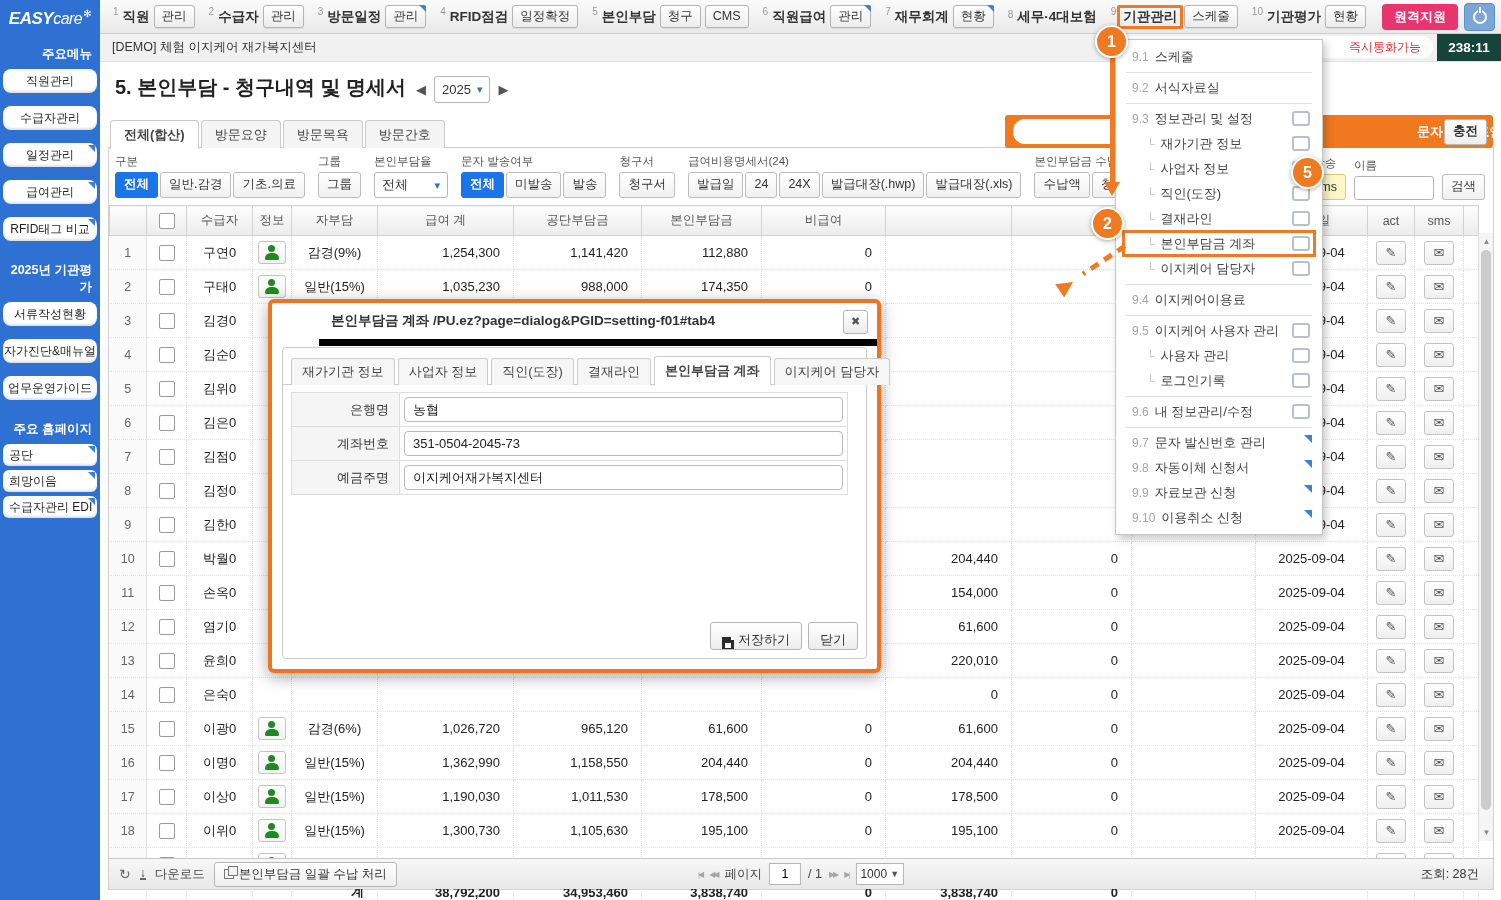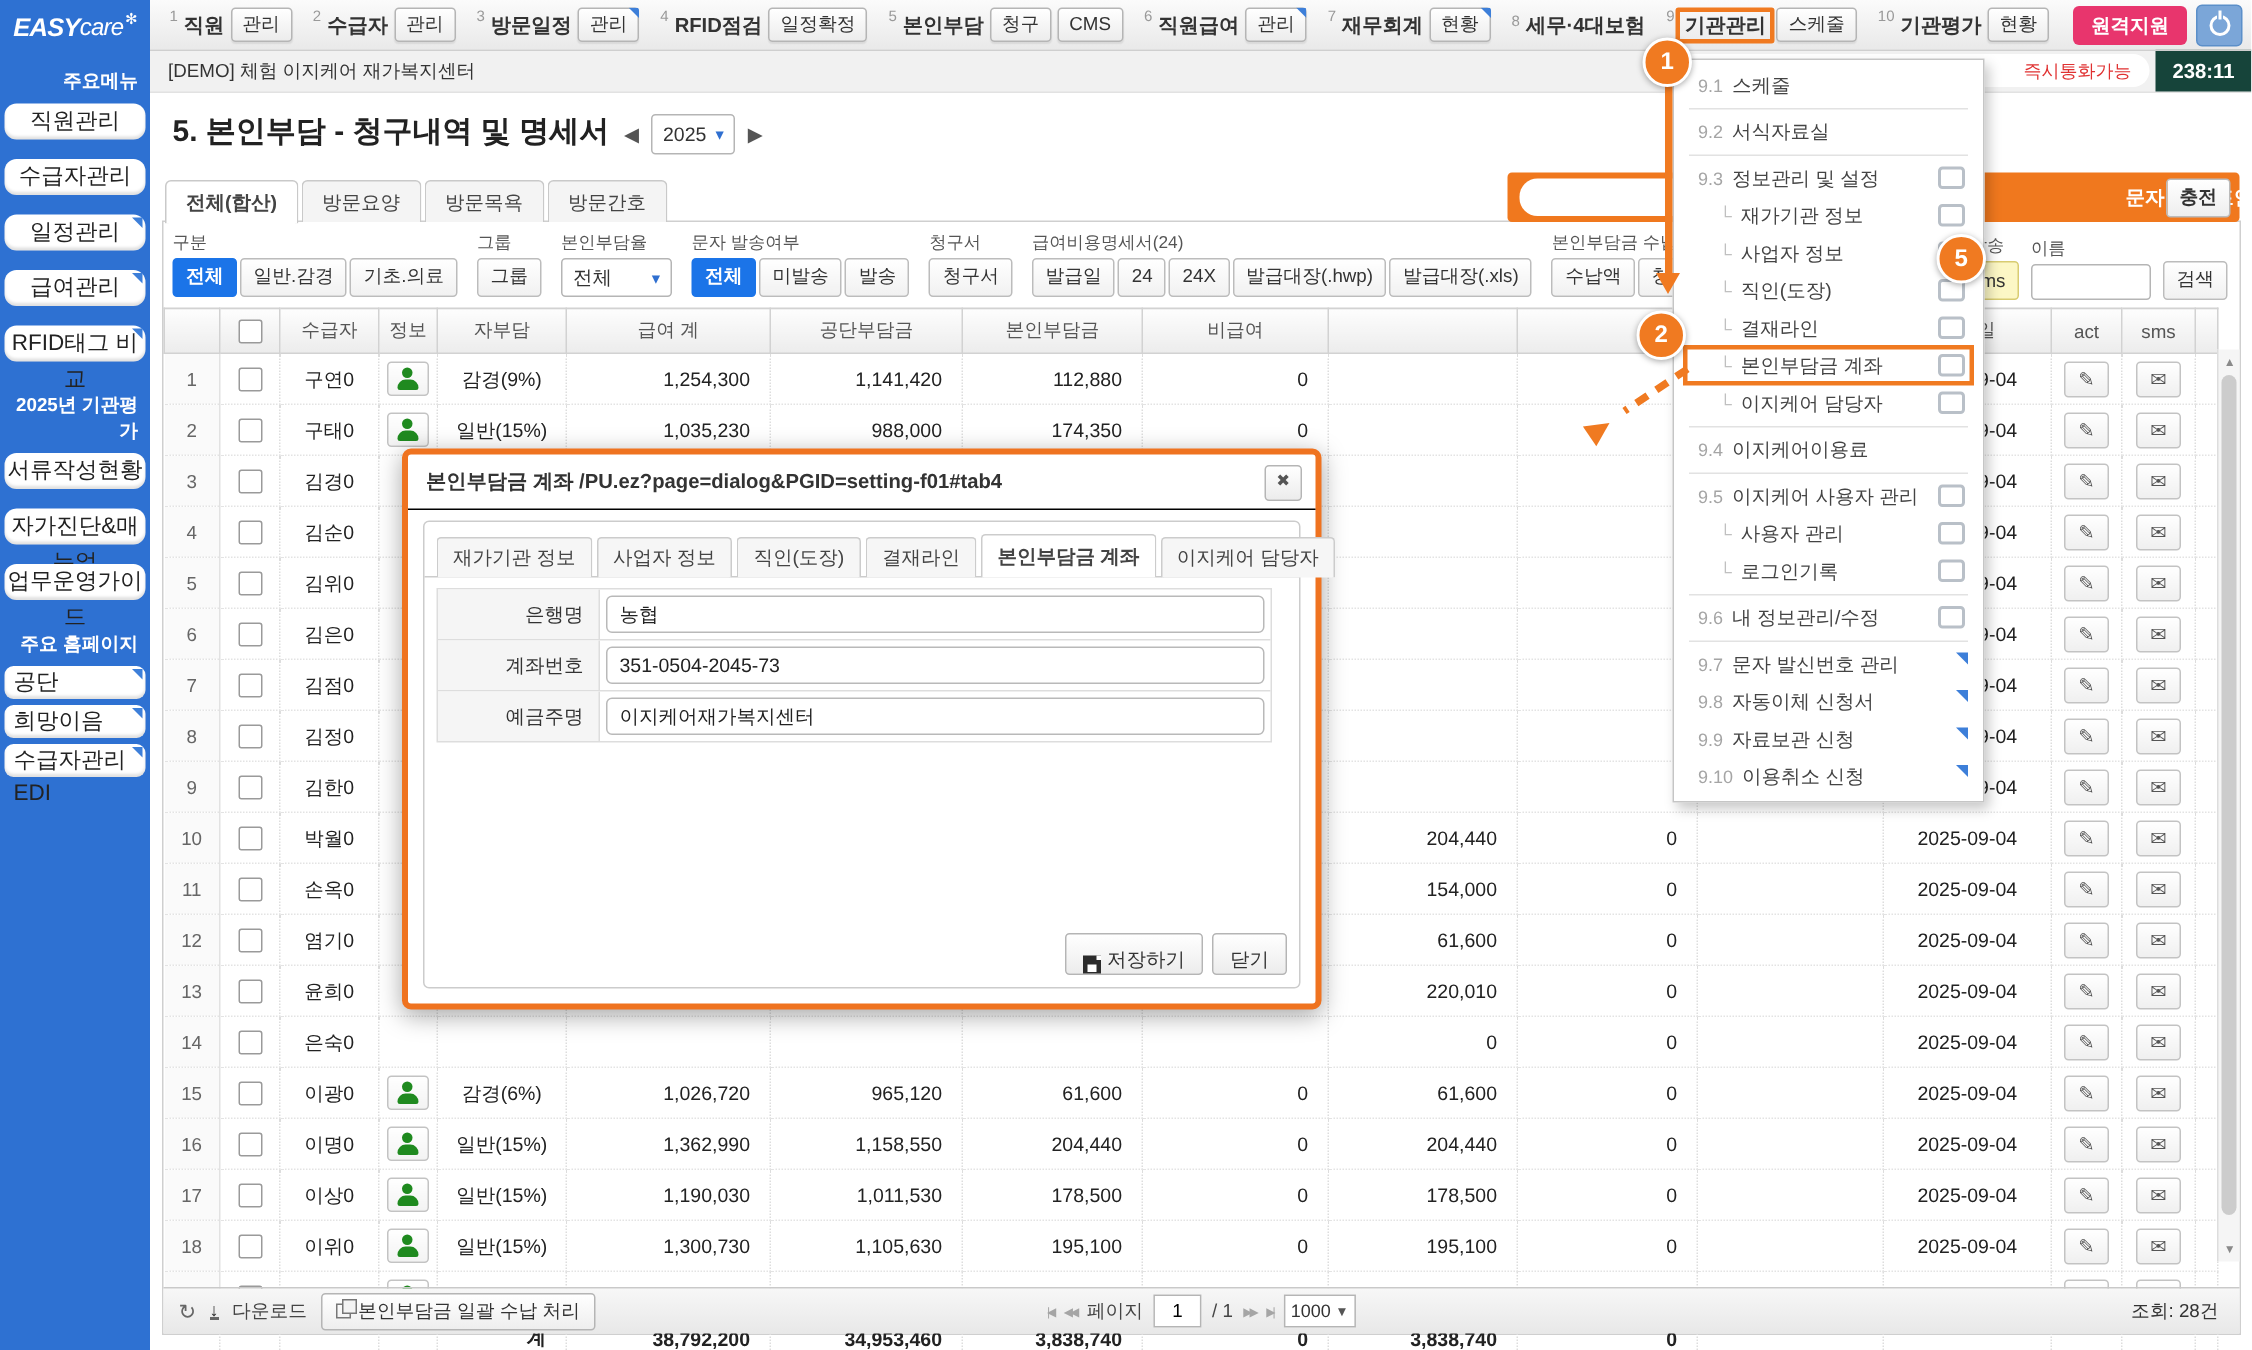--- a/index.html
+++ b/index.html
@@ -6,21 +6,21 @@
   .app{position:relative;width:1501px;height:900px;overflow:hidden;
        font-family:"Liberation Sans","DejaVu Sans",sans-serif;background:#fff;font-size:13px;color:#333;}
   
   .sidebar{position:absolute;left:0;top:0;width:100px;height:900px;background:#2e71d2;z-index:5;}
   .logo{height:38px;display:flex;align-items:center;justify-content:center;color:#fff;font-style:italic;letter-spacing:-.5px;}
   .logo b{font-size:17px;font-weight:900;}
   .logo span{font-size:16px;font-weight:400;}
   .logo i{font-style:normal;font-size:10px;margin-left:1px;transform:translateY(-6px);display:inline-block;}
   .side-title{color:#fff;font-weight:700;font-size:12.5px;text-align:right;padding:8px 8px 6px;}
   .side-btn{position:relative;margin:0 3px 13px;background:#fff;border-radius:8px;height:24px;line-height:24px;
-            text-align:center;font-size:15px;color:#222;box-shadow:inset 0 -2px 2px rgba(0,0,0,.12);cursor:pointer;}
+            text-align:center;font-size:12px;color:#222;box-shadow:inset 0 -2px 2px rgba(0,0,0,.12);cursor:pointer;}
   .side-btn.small{height:22px;line-height:22px;margin-bottom:4px;text-align:left;padding-left:6px;border-radius:6px;}
   .corner::after{content:'';position:absolute;top:2px;right:2px;border-top:7px solid #3d7fd9;border-left:7px solid transparent;}
   
   .topbar{position:absolute;left:100px;top:0;right:0;height:33px;background:linear-gradient(#fbfbfb,#e9e9e9);
           border-bottom:1px solid #cfcfcf;display:flex;align-items:center;padding-left:6px;z-index:6;}
   .nav-item{display:flex;align-items:center;gap:4px;padding:0 7px;position:relative;cursor:pointer;}
   .nav-num{font-size:10px;color:#999;align-self:flex-start;margin-top:1px;}
   .nav-label{font-size:13.5px;font-weight:700;color:#333;white-space:nowrap;}
   .nav-label.boxed{border:3px solid #f07a21;border-radius:2px;padding:0 3px;margin:0 -3px;}
   .nav-btn{height:21px;line-height:20px;padding:0 7px;background:linear-gradient(#fff,#ececec);border:1px solid #b5b5b5;
@@ -122,21 +122,21 @@
   .menu-num{color:#a5a5a5;font-size:12px;margin-right:6px;}
   .menu-sub{padding-left:30px;}
   .menu-elbow{color:#c0c0c0;margin-right:6px;font-size:12px;}
   .menu-sep{border-top:1px solid #e2e2e2;margin:3px 10px 2px;}
   .wicon{width:14px;height:11px;border:2px solid #b9c0c8;border-radius:3px;margin-left:auto;flex:none;}
   .menu-flag{position:absolute;right:10px;top:5px;border-top:8px solid #3d7fd9;border-left:8px solid transparent;}
   .menu-item.hl::before{content:'';position:absolute;left:6px;right:6px;top:-1px;bottom:-1px;border:3px solid #f07a21;pointer-events:none;}
   
   .modal{position:absolute;left:268px;top:299px;width:613px;height:374px;background:#fff;border:4px solid #ef7320;
          border-radius:6px;box-shadow:0 4px 16px rgba(0,0,0,.35);box-sizing:border-box;z-index:30;}
-  .modal-title{height:36px;line-height:36px;padding:0 12px;font-weight:700;font-size:13.5px;color:#333;border-bottom:1px solid #000000;}
+  .modal-title{height:36px;line-height:36px;padding:0 12px;font-weight:700;font-size:13.5px;color:#333;border-bottom:7px solid #000000;margin-left:47px;}
   .modal-close{position:absolute;right:9px;top:7px;width:23px;height:22px;border:1px solid #b5b5b5;border-radius:3px;
                background:linear-gradient(#fff,#ececec);color:#555;font-size:11px;text-align:center;line-height:21px;cursor:pointer;}
   .modal-body{position:absolute;left:10px;right:10px;top:44px;bottom:10px;border:1px solid #ccc;border-radius:4px;}
   .mtabs{display:flex;padding:7px 8px 0;border-bottom:1px solid #ccc;align-items:flex-end;}
   .mtab{height:26px;line-height:26px;padding:0 10px;border:1px solid #ccc;border-bottom:none;border-radius:3px 3px 0 0;
         background:#f6f6f6;font-size:13px;color:#444;margin-right:3px;position:relative;top:1px;cursor:pointer;white-space:nowrap;}
   .mtab.active{background:#fff;font-weight:700;height:28px;line-height:28px;}
   .mform{position:absolute;left:8px;right:18px;top:44px;border:1px solid #ddd;}
   .mrow{display:flex;height:33px;border-top:1px solid #ddd;}
   .mrow:first-child{border-top:none;}

